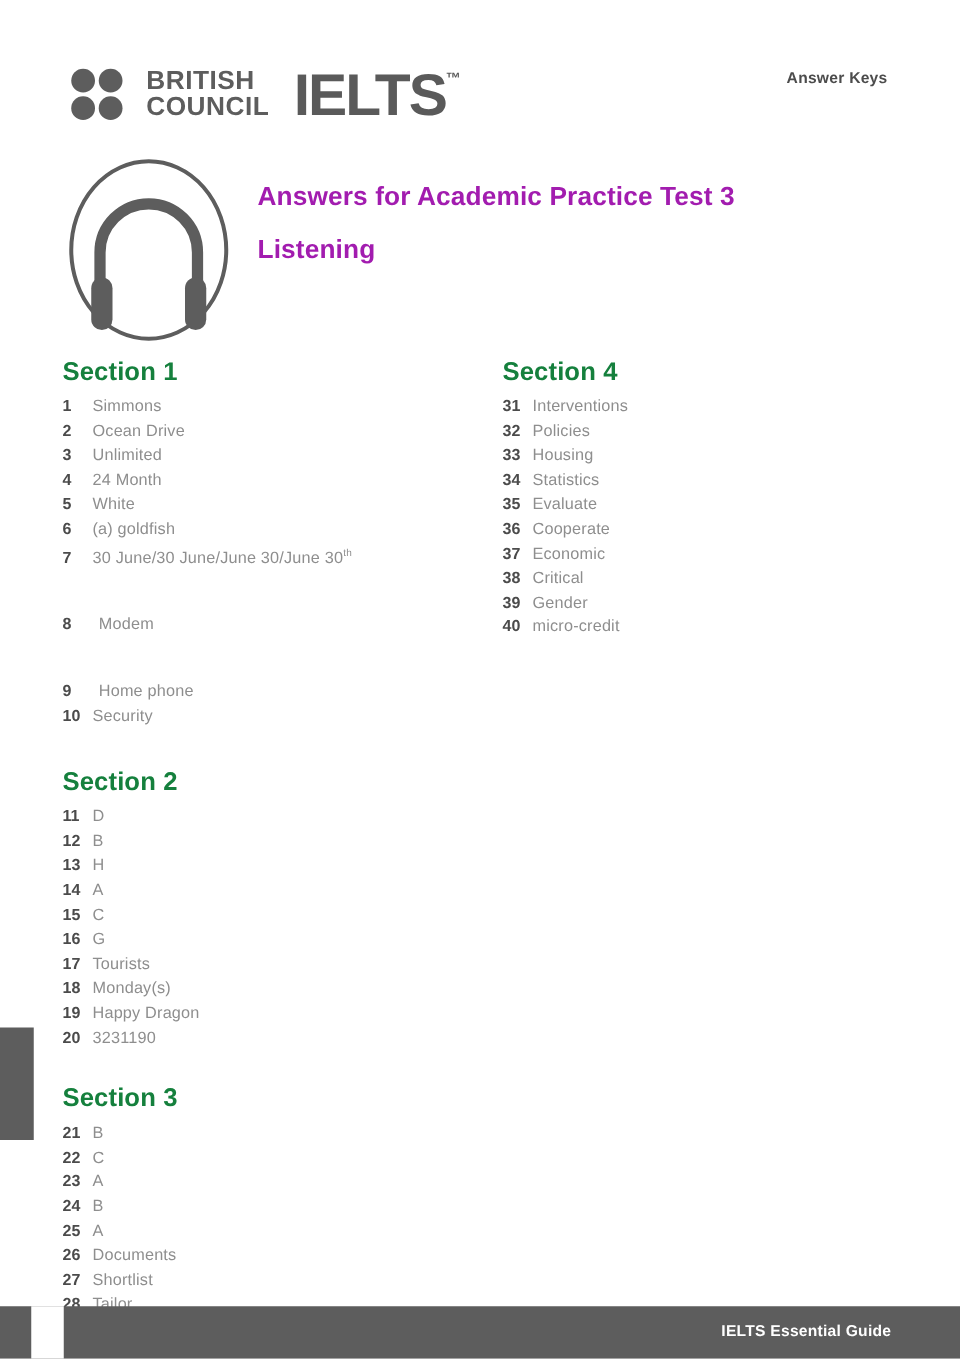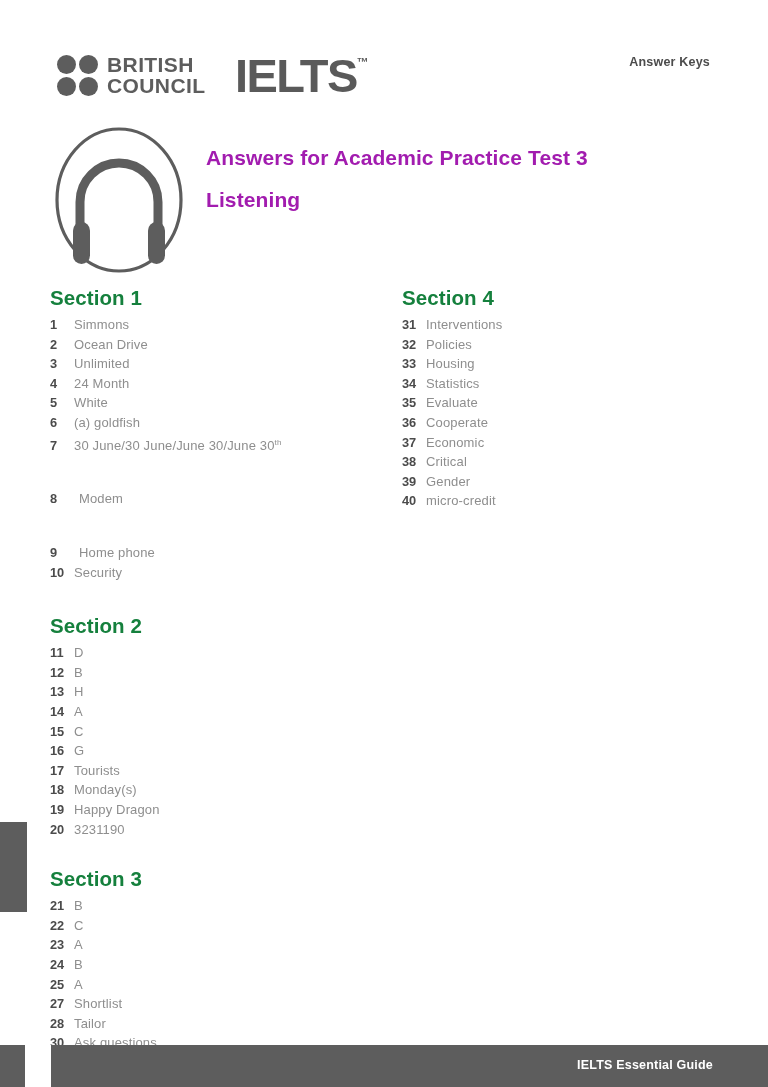--- a/index.html
+++ b/index.html
@@ -28,21 +28,21 @@
     width: 768px;
     height: 110px;
   }
 
   .bc-logo {
     position: absolute;
     left: 57px;
     top: 55px;
     display: flex;
     align-items: center;
-    gap: 9px;
+    gap: 19px;
   }
   .bc-dots {
     display: grid;
     grid-template-columns: 19px 19px;
     grid-template-rows: 19px 19px;
     gap: 3px;
   }
   .bc-dot {
     width: 19px;
     height: 19px;
@@ -388,20 +388,24 @@
             </li>
             <li class="answer-row">
               <span class="ans-num">24</span>
               <span class="ans-text">B</span>
             </li>
             <li class="answer-row">
               <span class="ans-num">25</span>
               <span class="ans-text">A</span>
             </li>
             <li class="answer-row">
+              <span class="ans-num">26</span>
+              <span class="ans-text">Documents</span>
+            </li>
+            <li class="answer-row">
               <span class="ans-num">27</span>
               <span class="ans-text">Shortlist</span>
             </li>
             <li class="answer-row">
               <span class="ans-num">28</span>
               <span class="ans-text">Tailor</span>
             </li>
             <li class="answer-row">
               <span class="ans-num">30</span>
               <span class="ans-text">Ask questions</span>

